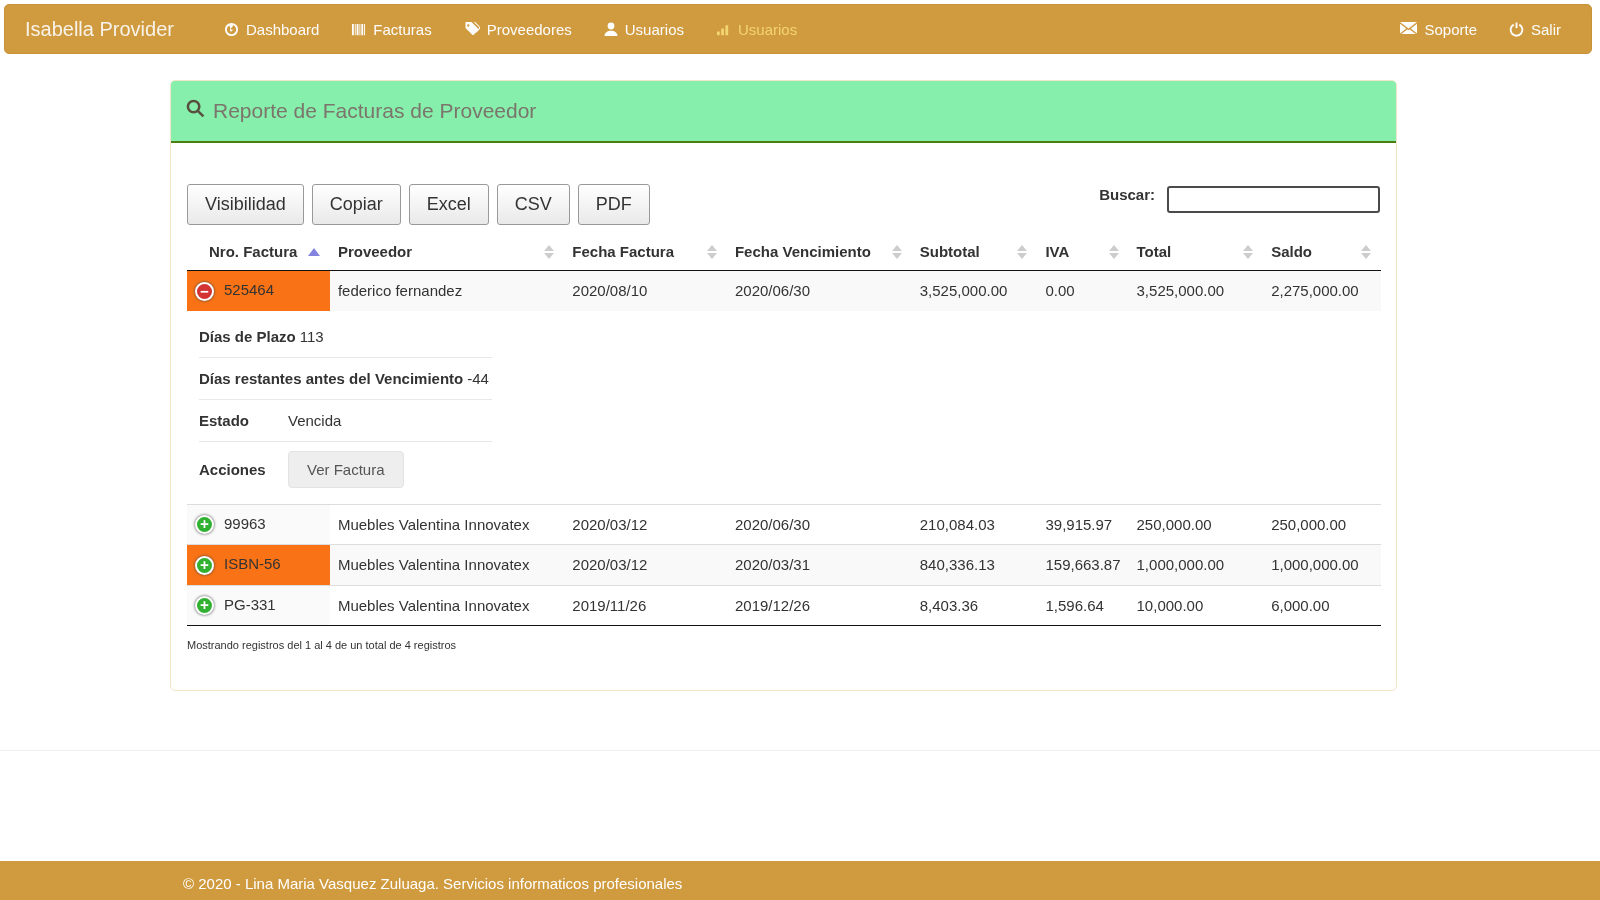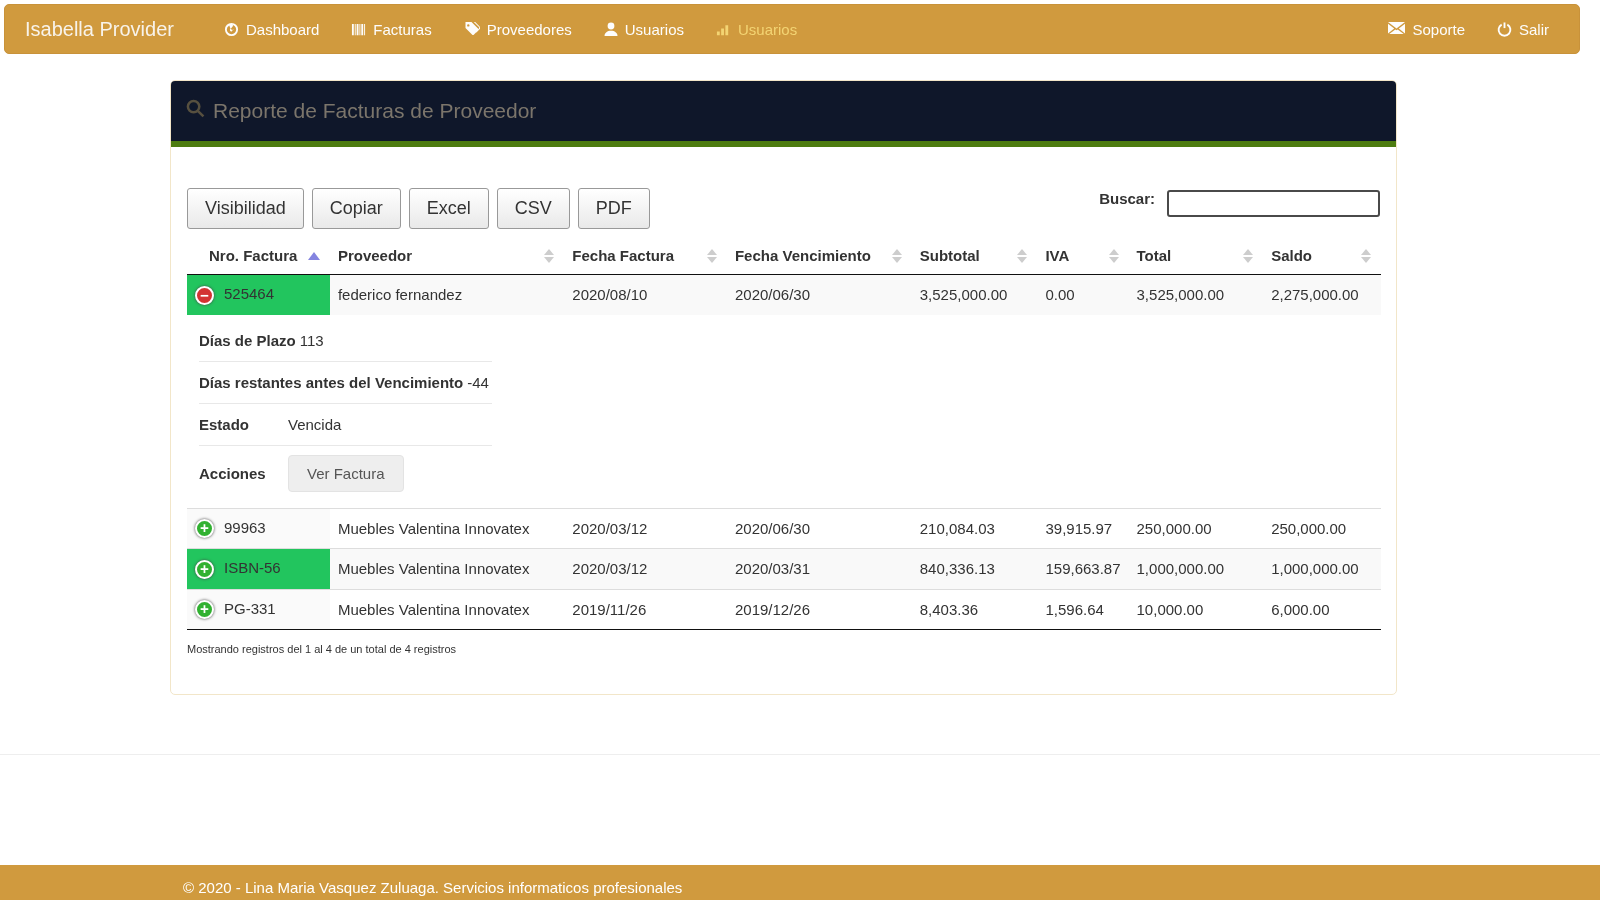--- a/index.html
+++ b/index.html
@@ -1,21 +1,21 @@
 <!DOCTYPE html>
 <html><head>
 <meta charset="utf-8">
 <style>
   * { box-sizing: border-box; }
   html,body { margin:0; padding:0; background:#fff; }
   body { font-family:"Liberation Sans", sans-serif; color:#333; width:1600px; }
 
   
   .navbar {
-    margin:4px 20px 0 4px;
+    margin:4px 8px 0 4px;
     height:50px;
     background:#d09a3e;
     border:1px solid #c8923a;
     border-radius:5px;
     display:flex;
     align-items:center;
     padding:0 14px 0 20px;
   }
   .brand { font-size:20px; color:#f8f3ea; margin-right:34px; white-space:nowrap; }
   .nav-left { display:flex; align-items:flex-start; flex:1; }
@@ -25,22 +25,22 @@
     padding:15px 16px; cursor:pointer; white-space:nowrap;
   }
   .nav-link svg { display:block; }
   .nav-link.active { color:#f3d473; }
   .nav-right { display:flex; align-items:center; }
 
   
   .main { width:1227px; margin:26px 0 0 170px; }
   .panel { border:1px solid #f2e6c9; border-radius:5px; background:#fff; }
   .panel-heading {
-    background:#0f172a;
-    border-bottom:6px solid #4d7c0f;
+    background:#86efac;
+    border-bottom:2px solid #4d7c0f;
     border-radius:4px 4px 0 0;
     padding:18px 15px;
     font-size:21px;
     color:#7b756b;
     display:flex; align-items:center; gap:8px;
   }
   .panel-heading svg { color:#57503f; }
   .panel-body { padding:41px 16px 39px 16px; }
 
   
@@ -73,21 +73,21 @@
   }
   .sort-icons { position:absolute; right:10px; top:50%; transform:translateY(-50%); display:flex; flex-direction:column; gap:2px; }
   .tri-up   { width:0; height:0; border-left:5px solid transparent; border-right:5px solid transparent; border-bottom:6px solid #cdcdcd; }
   .tri-down { width:0; height:0; border-left:5px solid transparent; border-right:5px solid transparent; border-top:6px solid #cdcdcd; }
   th.sorted .tri-up { border-bottom-color:#8484e0; border-left-width:6px; border-right-width:6px; border-bottom-width:8px; }
 
   table.report td { padding:10px 8px; vertical-align:middle; }
   tr.data-row td { border-top:1px solid #ddd; }
   tr.data-row.first td { border-top:none; }
   tr.stripe { background:#f9f9f9; }
-  tr.stripe td.sort-col { background:#22c55e; }
+  tr.stripe td.sort-col { background:#f97316; }
   tr.plain td.sort-col { background:#fafafa; }
   table.report { border-bottom:1px solid #111; }
 
   .toggle {
     display:inline-block; width:19px; height:19px; border-radius:50%;
     border:2px solid #fff; box-shadow:0 0 3px #444;
     color:#fff; font-weight:bold; font-size:14px; line-height:15px;
     text-align:center; cursor:pointer; margin-right:10px; vertical-align:middle;
     font-family:"DejaVu Sans Mono", monospace;
   }

